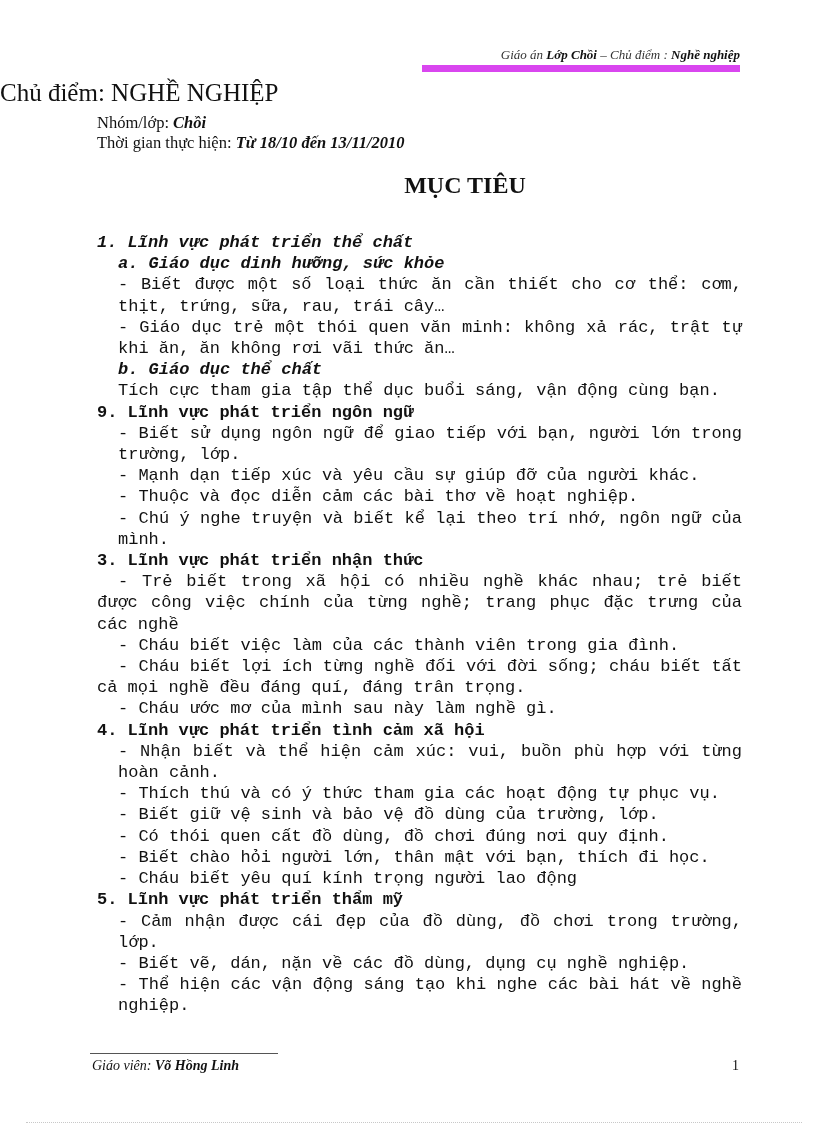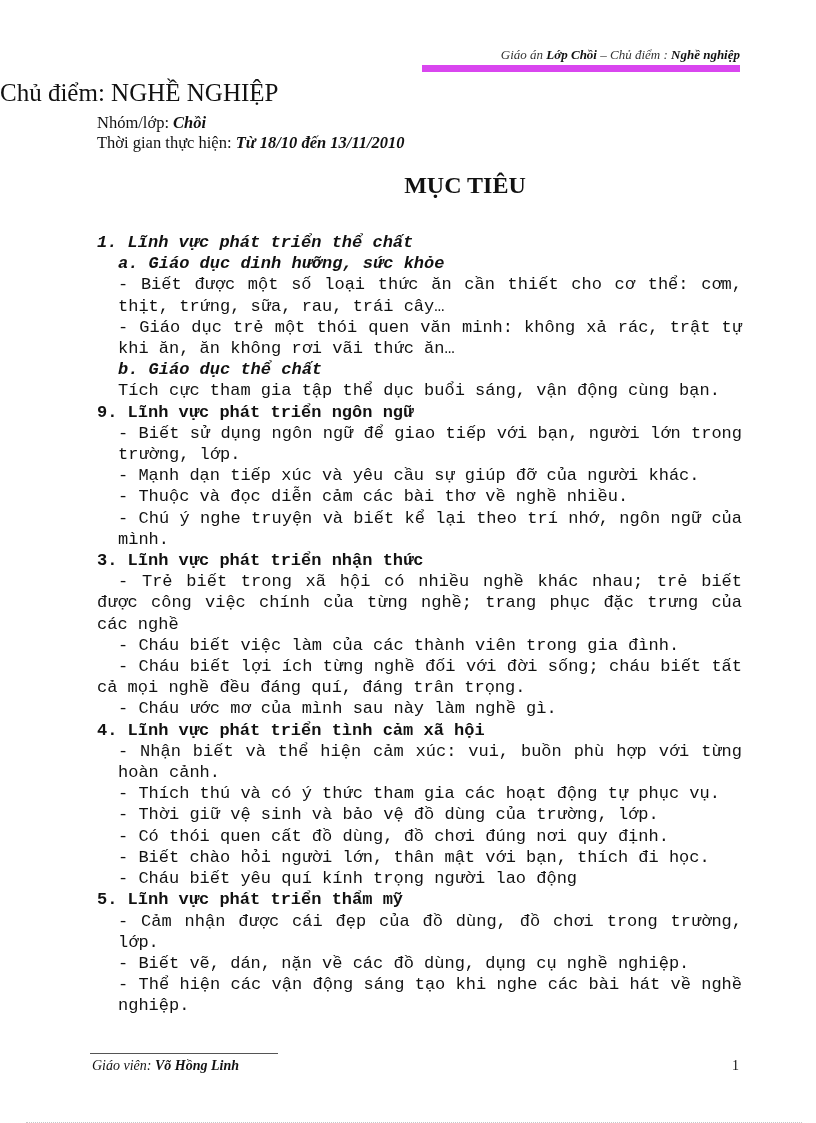--- a/index.html
+++ b/index.html
@@ -50,33 +50,33 @@
   <div class="sec-title it">1. Lĩnh vực phát triển thể chất</div>
   <div class="sub-title">a. Giáo dục dinh hưỡng, sức khỏe</div>
   <div class="item">- Biết được một số loại thức ăn cần thiết cho cơ thể: cơm, thịt, trứng, sữa, rau, trái cây…</div>
   <div class="item">- Giáo dục trẻ một thói quen văn minh: không xả rác, trật tự khi ăn, ăn không rơi vãi thức ăn…</div>
   <div class="sub-title">b. Giáo dục thể chất</div>
   <div class="item plain">Tích cực tham gia tập thể dục buổi sáng, vận động cùng bạn.</div>
 
   <div class="sec-title">9. Lĩnh vực phát triển ngôn ngữ</div>
   <div class="item">- Biết sử dụng ngôn ngữ để giao tiếp với bạn, người lớn trong trường, lớp.</div>
   <div class="item">- Mạnh dạn tiếp xúc và yêu cầu sự giúp đỡ của người khác.</div>
-  <div class="item">- Thuộc và đọc diễn cảm các bài thơ về nghề nhiều.</div>
+  <div class="item">- Thuộc và đọc diễn cảm các bài thơ về hoạt nghiệp.</div>
   <div class="item">- Chú ý nghe truyện và biết kể lại theo trí nhớ, ngôn ngữ của mình.</div>
 
   <div class="sec-title">3. Lĩnh vực phát triển nhận thức</div>
   <div class="item hang">- Trẻ biết trong xã hội có nhiều nghề khác nhau; trẻ biết được công việc chính của từng nghề; trang phục đặc trưng của các nghề</div>
   <div class="item">- Cháu biết việc làm của các thành viên trong gia đình.</div>
   <div class="item hang">- Cháu biết lợi ích từng nghề đối với đời sống; cháu biết tất cả mọi nghề đều đáng quí, đáng trân trọng.</div>
   <div class="item">- Cháu ước mơ của mình sau này làm nghề gì.</div>
 
   <div class="sec-title">4. Lĩnh vực phát triển tình cảm xã hội</div>
   <div class="item">- Nhận biết và thể hiện cảm xúc: vui, buồn phù hợp với từng hoàn cảnh.</div>
   <div class="item">- Thích thú và có ý thức tham gia các hoạt động tự phục vụ.</div>
-  <div class="item">- Thời giữ vệ sinh và bảo vệ đồ dùng của trường, lớp.</div>
+  <div class="item">- Biết giữ vệ sinh và bảo vệ đồ dùng của trường, lớp.</div>
   <div class="item">- Có thói quen cất đồ dùng, đồ chơi đúng nơi quy định.</div>
   <div class="item">- Biết chào hỏi người lớn, thân mật với bạn, thích đi học.</div>
   <div class="item">- Cháu biết yêu quí kính trọng người lao động</div>
 
   <div class="sec-title">5. Lĩnh vực phát triển thẩm mỹ</div>
   <div class="item">- Cảm nhận được cái đẹp của đồ dùng, đồ chơi trong trường, lớp.</div>
   <div class="item">- Biết vẽ, dán, nặn về các đồ dùng, dụng cụ nghề nghiệp.</div>
   <div class="item">- Thể hiện các vận động sáng tạo khi nghe các bài hát về nghề nghiệp.</div>
 </div>
 

